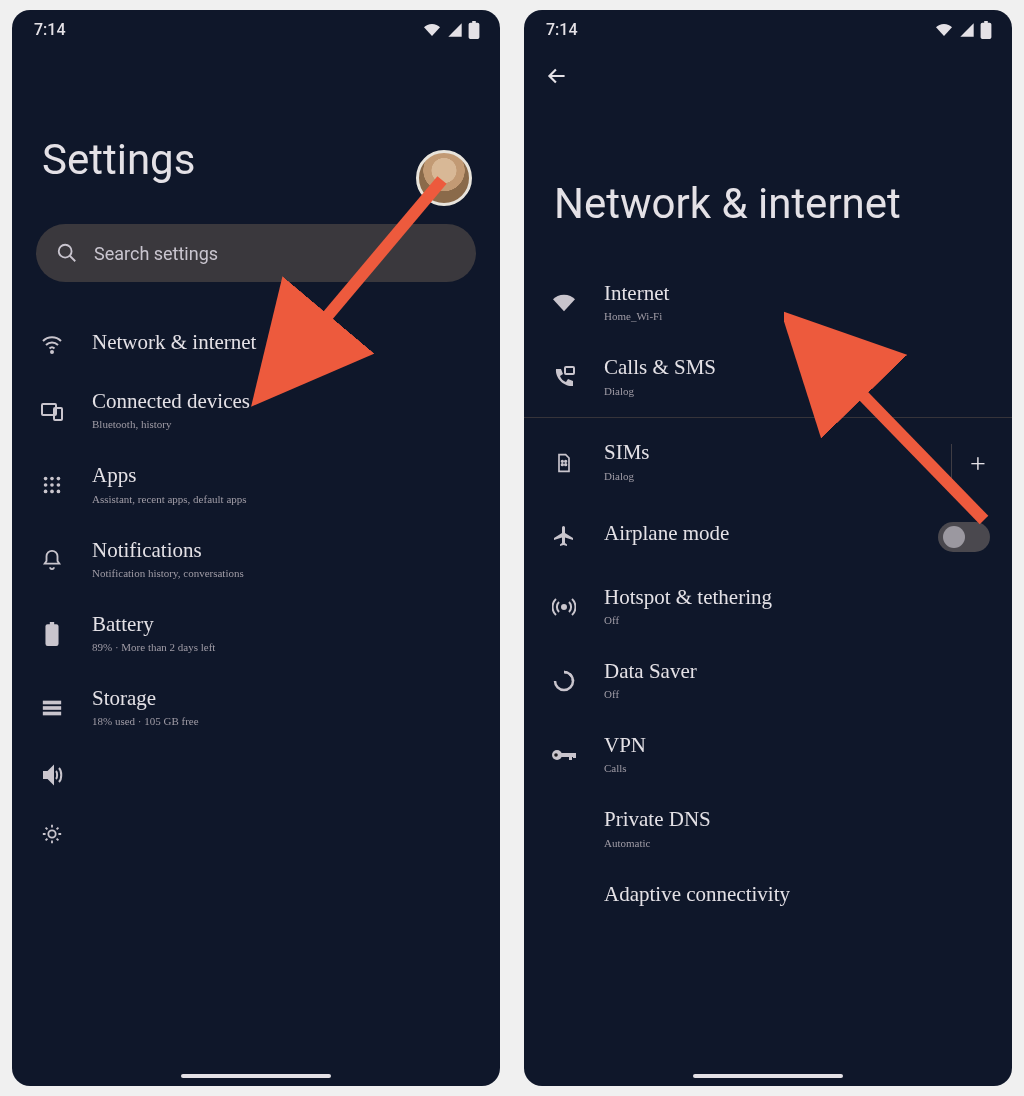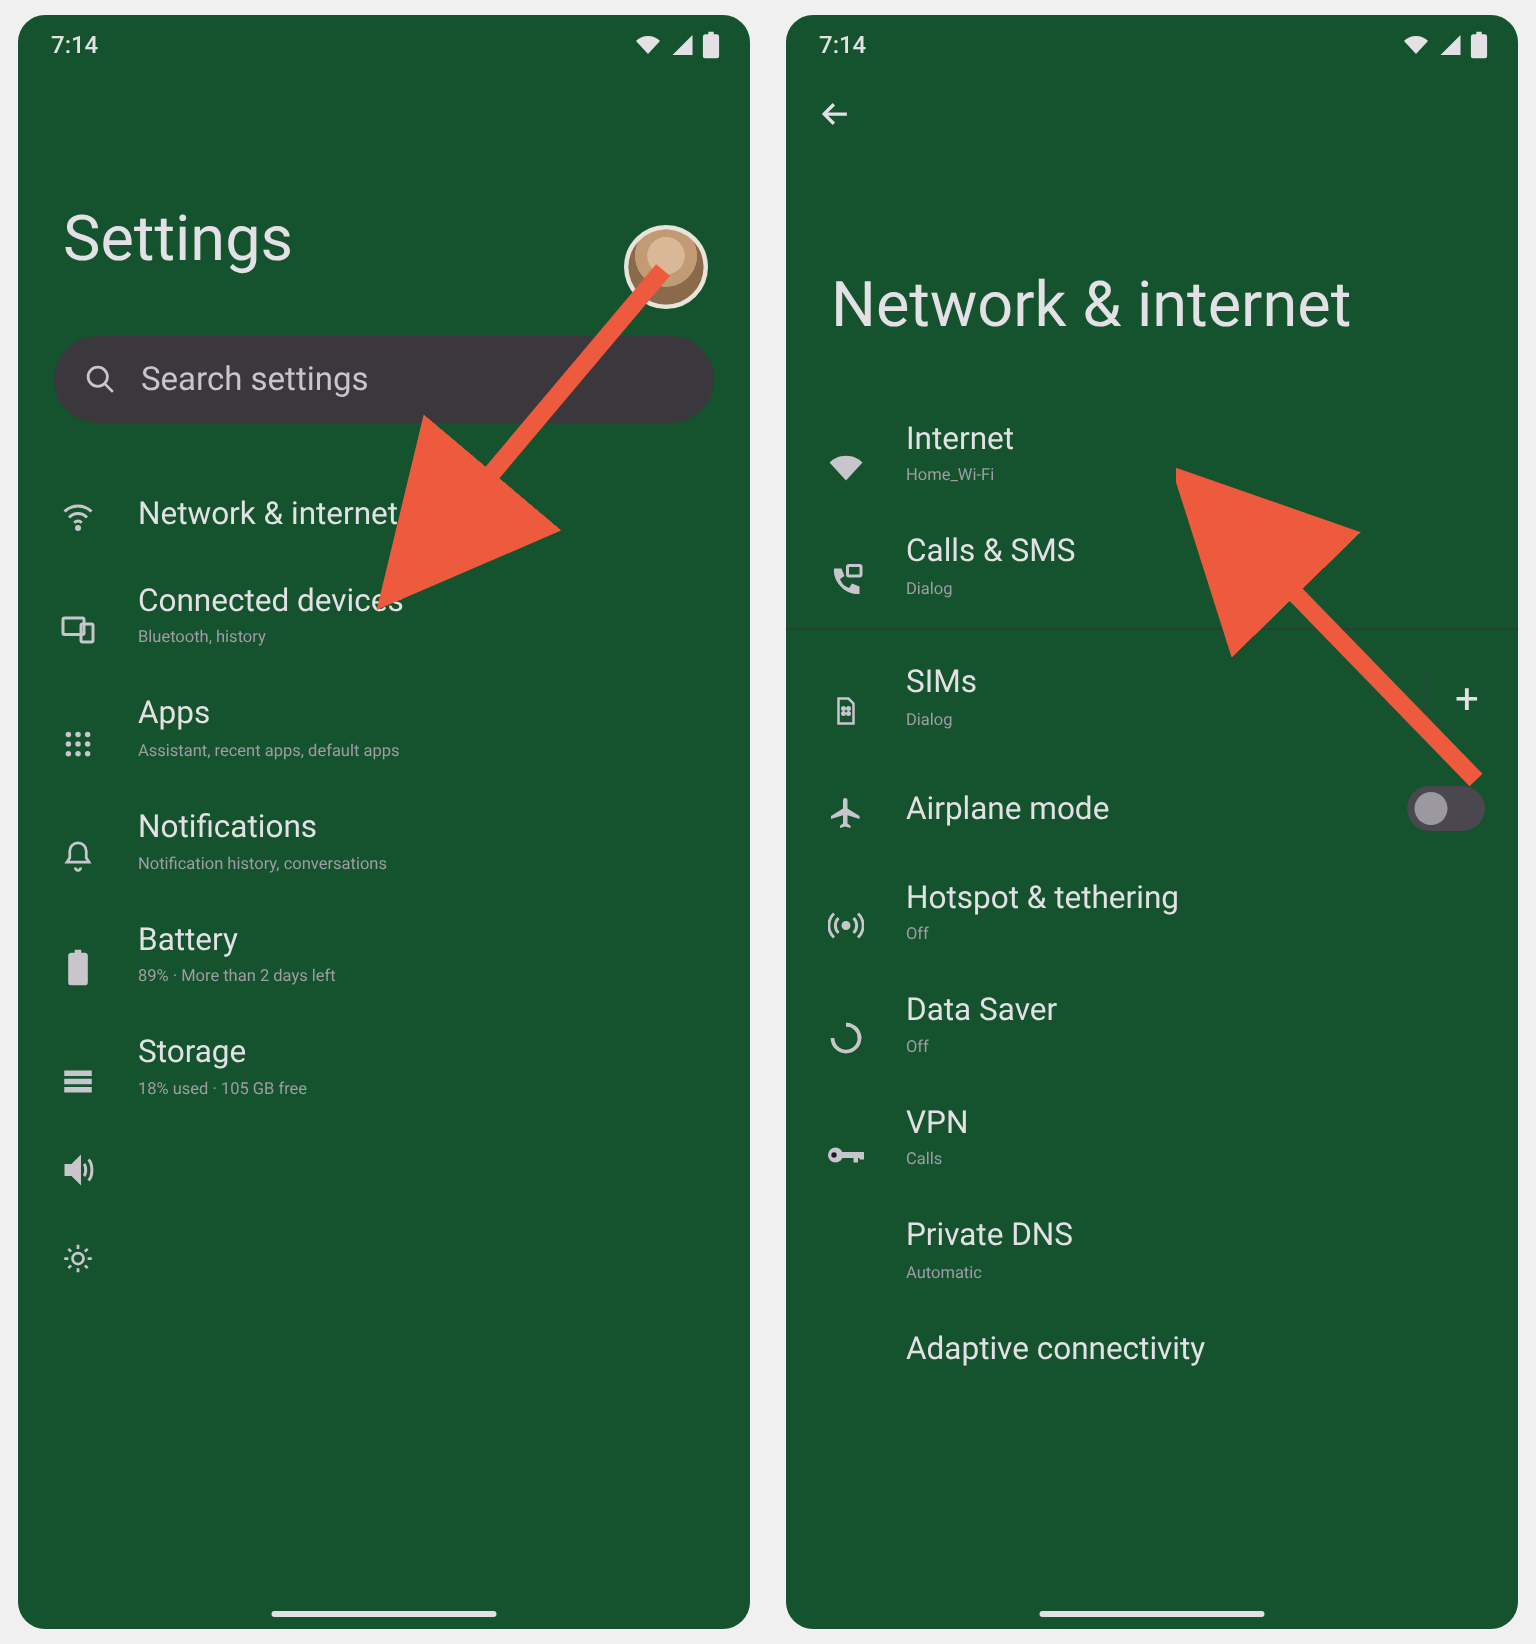--- a/index.html
+++ b/index.html
@@ -9,21 +9,21 @@
     width: 1024px;
     height: 1096px;
     display: flex;
     gap: 24px;
     padding: 10px 12px;
     justify-content: center;
   }
   .phone {
     width: 488px;
     height: 1076px;
-    background: #14532d;
+    background: #0f172a;
     border-radius: 18px;
     overflow: hidden;
     color: #e4e1e6;
     position: relative;
   }
   .status-bar {
     display: flex;
     justify-content: space-between;
     align-items: center;
     padding: 10px 20px 6px 22px;
@@ -48,28 +48,29 @@
   .search-pill {
     margin: 10px 24px 24px 24px;
     background: #3a383d;
     border-radius: 32px;
     height: 58px;
     display:flex;
     align-items:center;
     padding: 0 20px;
     gap: 16px;
     color: #c9c5cf;
-    font-size: 22px;
+    font-size: 18px;
   }
   .list { padding: 6px 0; }
   .row {
     display:flex;
-    align-items:flex-end;
+    align-items:center;
     padding: 16px 22px 16px 22px;
     gap: 22px;
+    font-family: Liberation Serif, serif;
   }
   .row .icon-slot {
     width: 36px;
     display:flex;
     justify-content:center;
     padding-top:4px;
     color:#c9c5cd;
     flex-shrink:0;
   }
   .row .texts { flex:1; min-width:0; }

